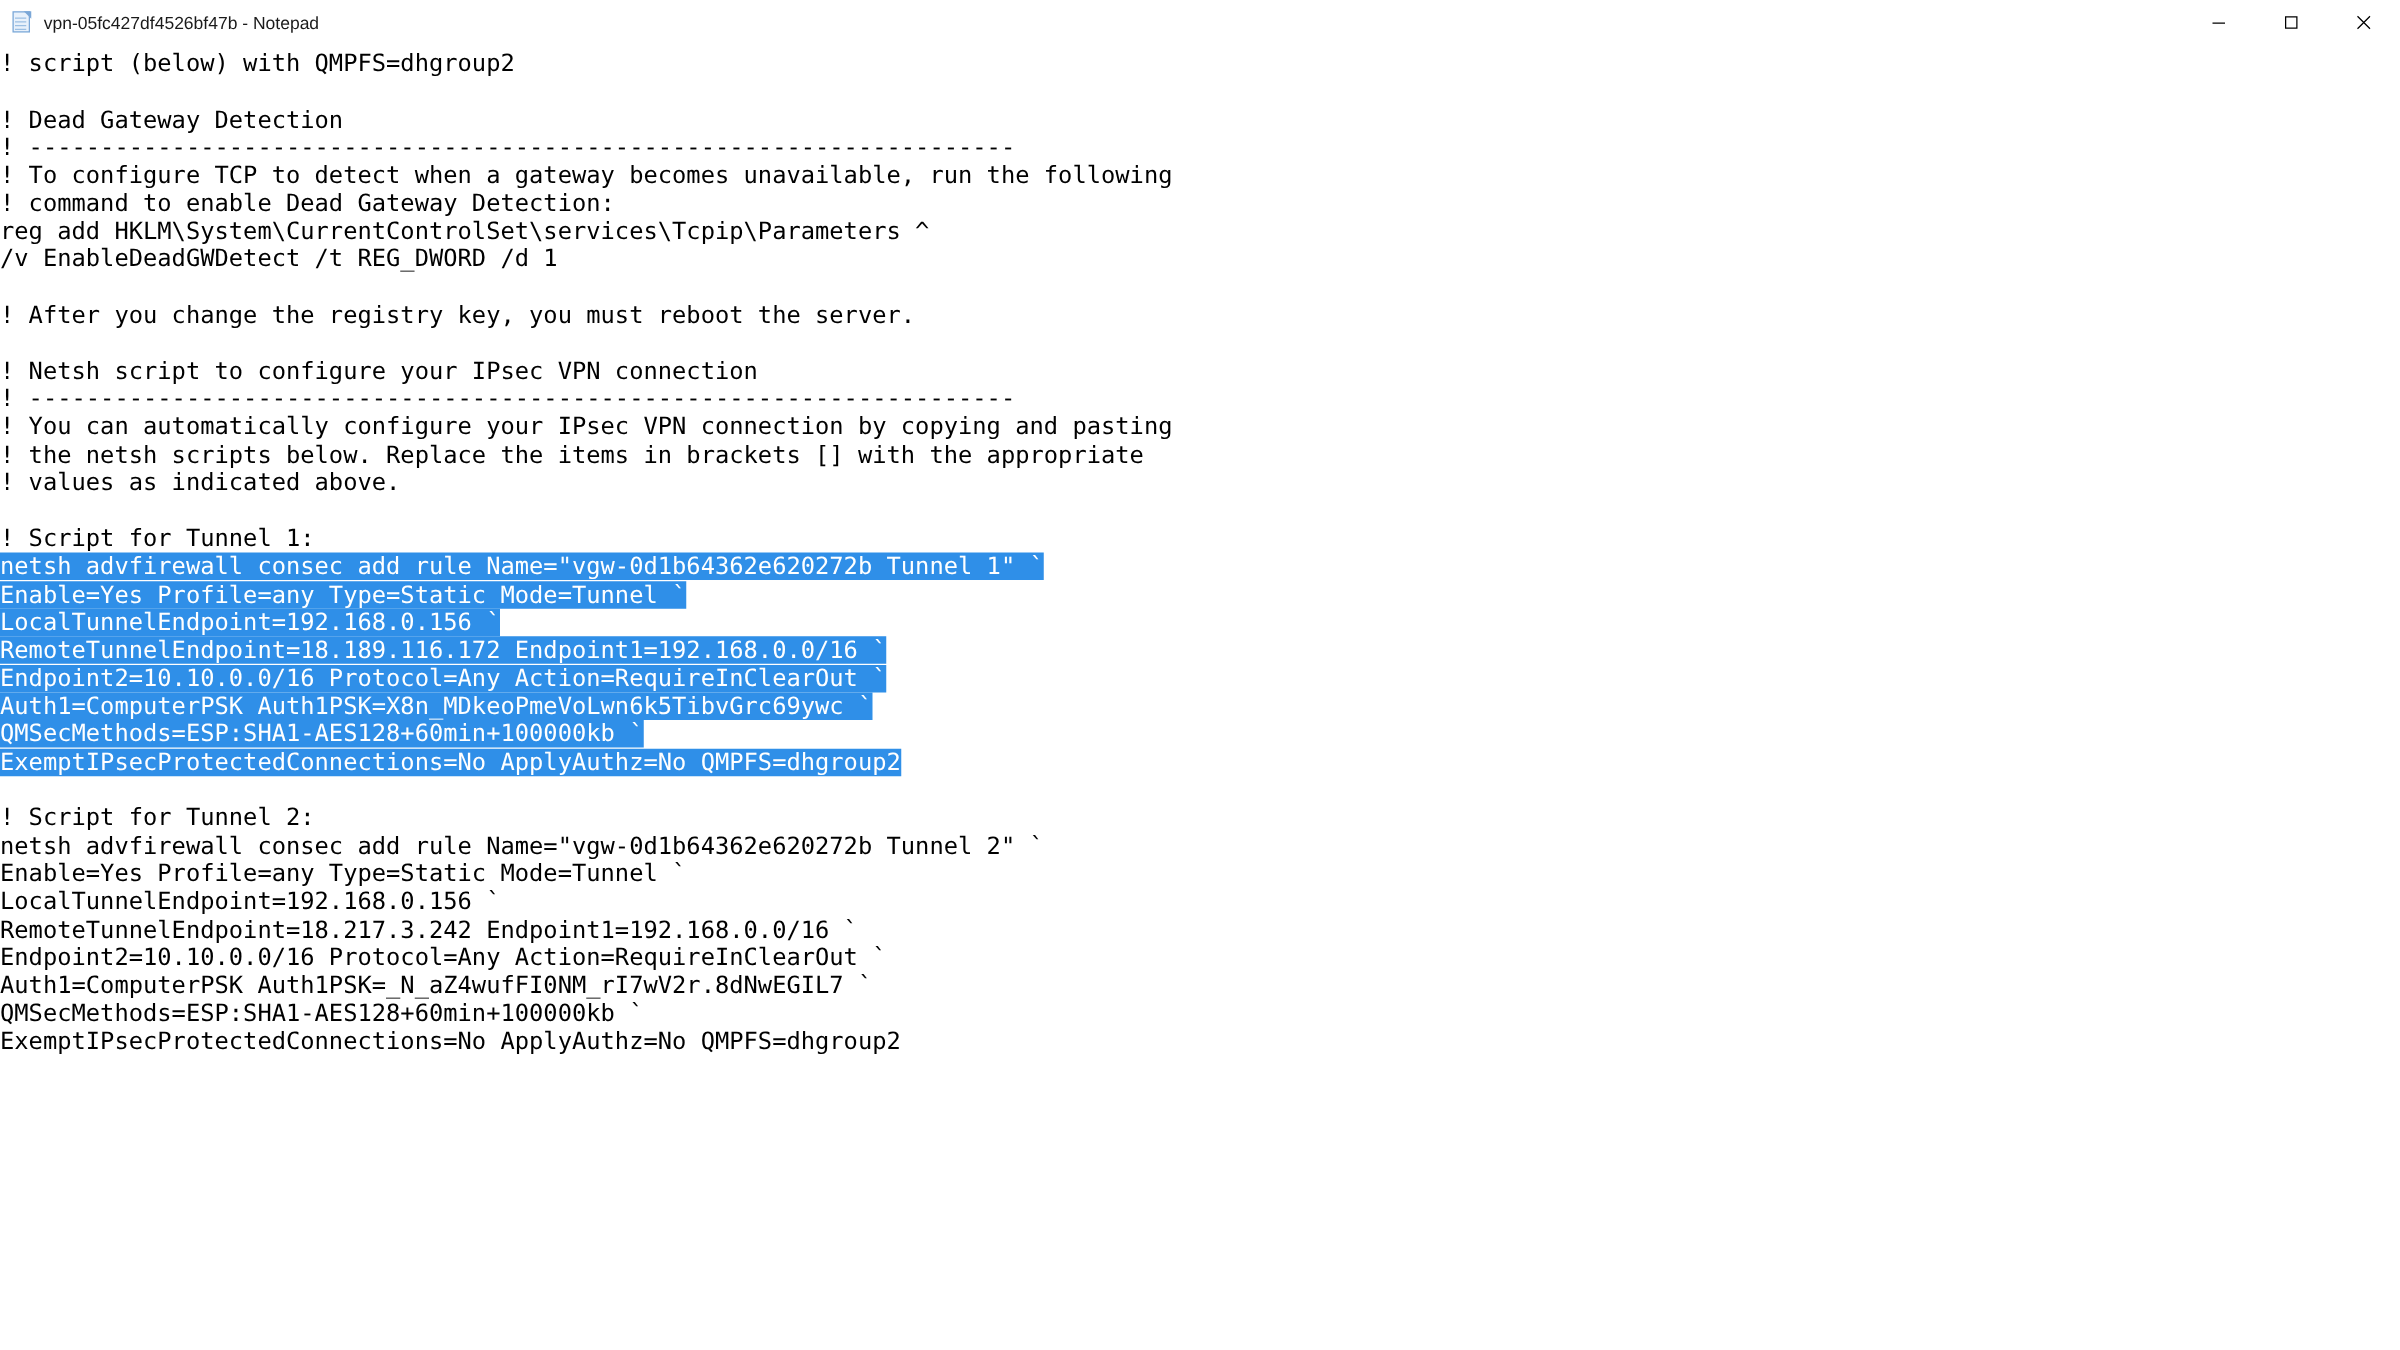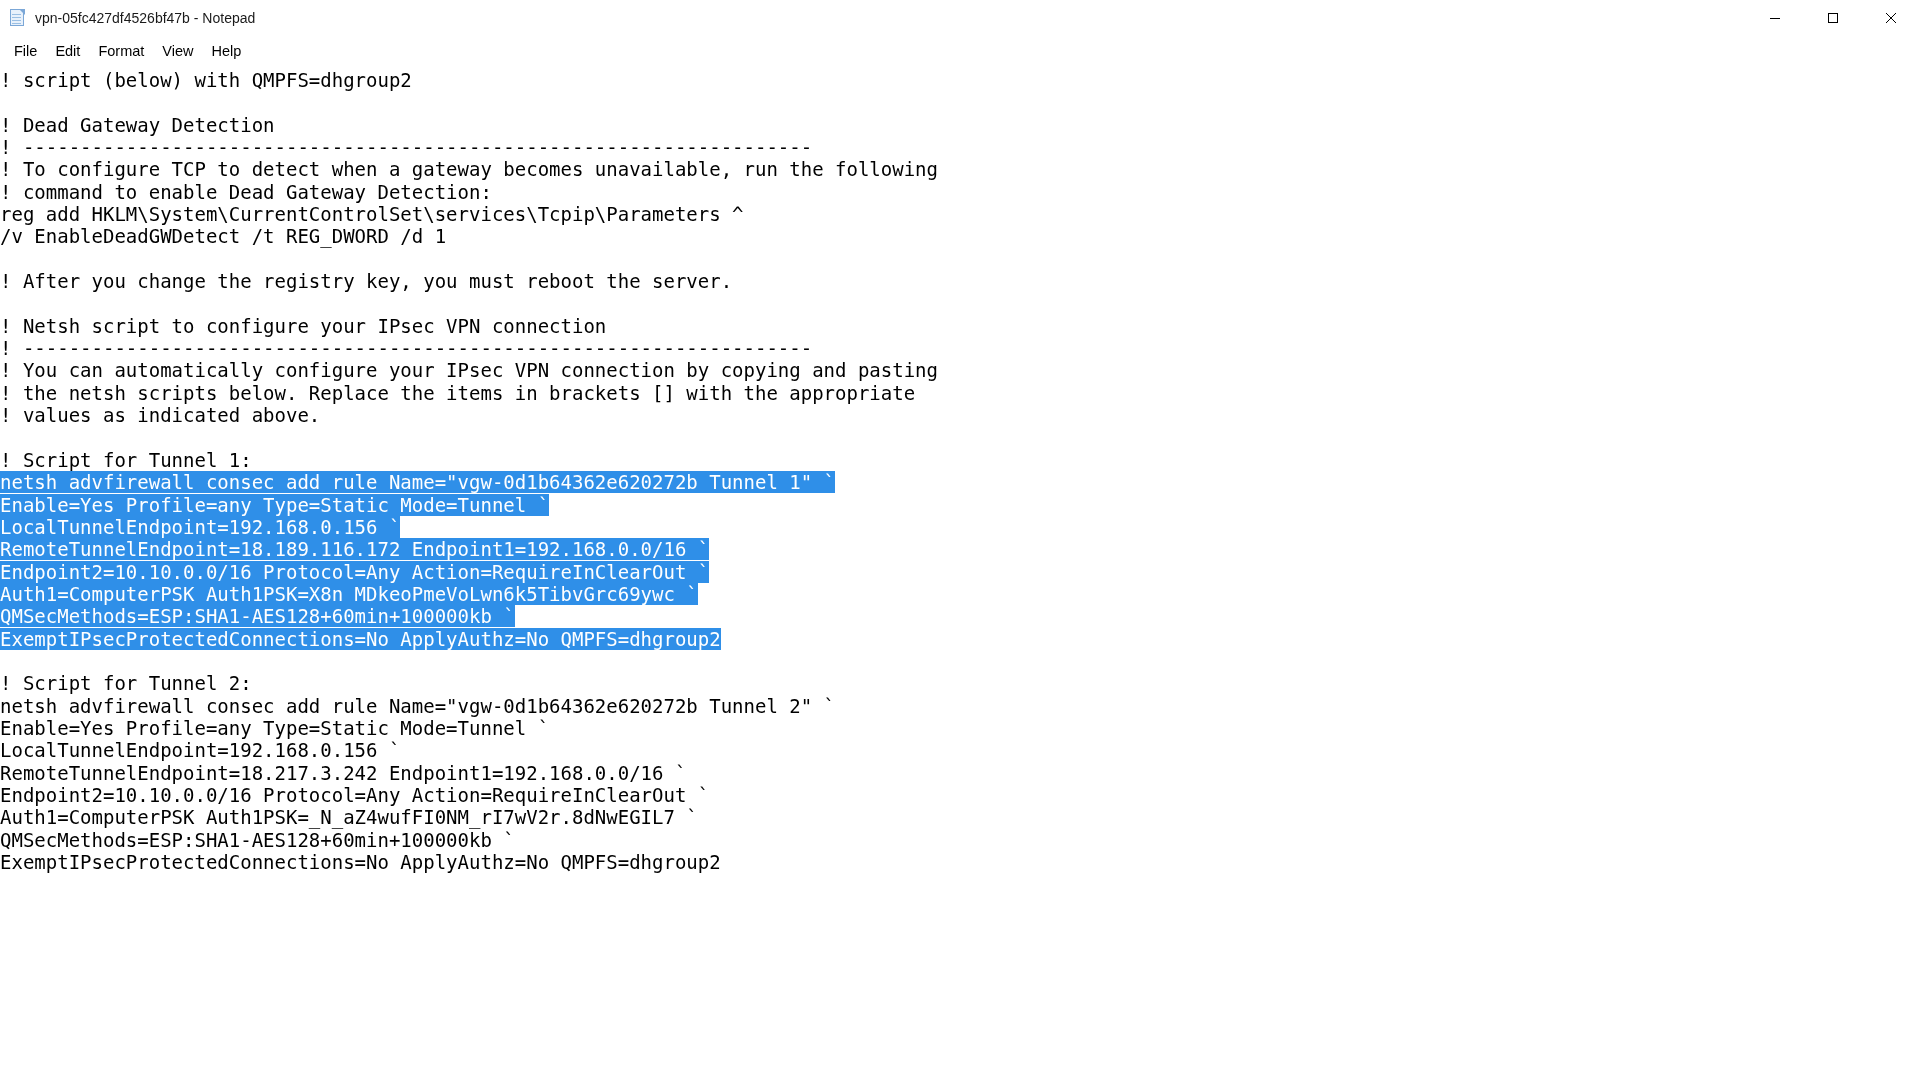--- a/index.html
+++ b/index.html
@@ -155,25 +155,18 @@
           </svg>
       </div>
       <div class="win-btn close">
         <svg width="12" height="12" viewBox="0 0 12 12">
             <path d="M1 1 L11 11 M11 1 L1 11" stroke="#000" stroke-width="1" fill="none"></path>
           </svg>
       </div>
     </div>
   </div>
 
-  <div class="menubar">
-    <div class="menu-item">File</div>
-    <div class="menu-item">Edit</div>
-    <div class="menu-item">Format</div>
-    <div class="menu-item">View</div>
-    <div class="menu-item">Help</div>
-  </div>
 
   <div class="editor">
     <div class="doc" id="doc"><div class="line">! script (below) with QMPFS=dhgroup2</div><div class="line">&nbsp;</div><div class="line">! Dead Gateway Detection</div><div class="line">! ---------------------------------------------------------------------</div><div class="line">! To configure TCP to detect when a gateway becomes unavailable, run the following</div><div class="line">! command to enable Dead Gateway Detection:</div><div class="line">reg add HKLM\System\CurrentControlSet\services\Tcpip\Parameters ^</div><div class="line">/v EnableDeadGWDetect /t REG_DWORD /d 1</div><div class="line">&nbsp;</div><div class="line">! After you change the registry key, you must reboot the server.</div><div class="line">&nbsp;</div><div class="line">! Netsh script to configure your IPsec VPN connection</div><div class="line">! ---------------------------------------------------------------------</div><div class="line">! You can automatically configure your IPsec VPN connection by copying and pasting</div><div class="line">! the netsh scripts below. Replace the items in brackets [] with the appropriate</div><div class="line">! values as indicated above.</div><div class="line">&nbsp;</div><div class="line">! Script for Tunnel 1:</div><div class="line"><span class="sel" style="background: rgb(47, 143, 232); color: rgb(255, 255, 255);">netsh advfirewall consec add rule Name="vgw-0d1b64362e620272b Tunnel 1" `</span></div><div class="line"><span class="sel" style="background: rgb(47, 143, 232); color: rgb(255, 255, 255);">Enable=Yes Profile=any Type=Static Mode=Tunnel `</span></div><div class="line"><span class="sel" style="background: rgb(47, 143, 232); color: rgb(255, 255, 255);">LocalTunnelEndpoint=192.168.0.156 `</span></div><div class="line"><span class="sel" style="background: rgb(47, 143, 232); color: rgb(255, 255, 255);">RemoteTunnelEndpoint=18.189.116.172 Endpoint1=192.168.0.0/16 `</span></div><div class="line"><span class="sel" style="background: rgb(47, 143, 232); color: rgb(255, 255, 255);">Endpoint2=10.10.0.0/16 Protocol=Any Action=RequireInClearOut `</span></div><div class="line"><span class="sel" style="background: rgb(47, 143, 232); color: rgb(255, 255, 255);">Auth1=ComputerPSK Auth1PSK=X8n_MDkeoPmeVoLwn6k5TibvGrc69ywc `</span></div><div class="line"><span class="sel" style="background: rgb(47, 143, 232); color: rgb(255, 255, 255);">QMSecMethods=ESP:SHA1-AES128+60min+100000kb `</span></div><div class="line"><span class="sel" style="background: rgb(47, 143, 232); color: rgb(255, 255, 255);">ExemptIPsecProtectedConnections=No ApplyAuthz=No QMPFS=dhgroup2</span></div><div class="line">&nbsp;</div><div class="line">! Script for Tunnel 2:</div><div class="line">netsh advfirewall consec add rule Name="vgw-0d1b64362e620272b Tunnel 2" `</div><div class="line">Enable=Yes Profile=any Type=Static Mode=Tunnel `</div><div class="line">LocalTunnelEndpoint=192.168.0.156 `</div><div class="line">RemoteTunnelEndpoint=18.217.3.242 Endpoint1=192.168.0.0/16 `</div><div class="line">Endpoint2=10.10.0.0/16 Protocol=Any Action=RequireInClearOut `</div><div class="line">Auth1=ComputerPSK Auth1PSK=_N_aZ4wufFI0NM_rI7wV2r.8dNwEGIL7 `</div><div class="line">QMSecMethods=ESP:SHA1-AES128+60min+100000kb `</div><div class="line">ExemptIPsecProtectedConnections=No ApplyAuthz=No QMPFS=dhgroup2</div></div>
   </div>
 
 </div>
 
 </body></html>

